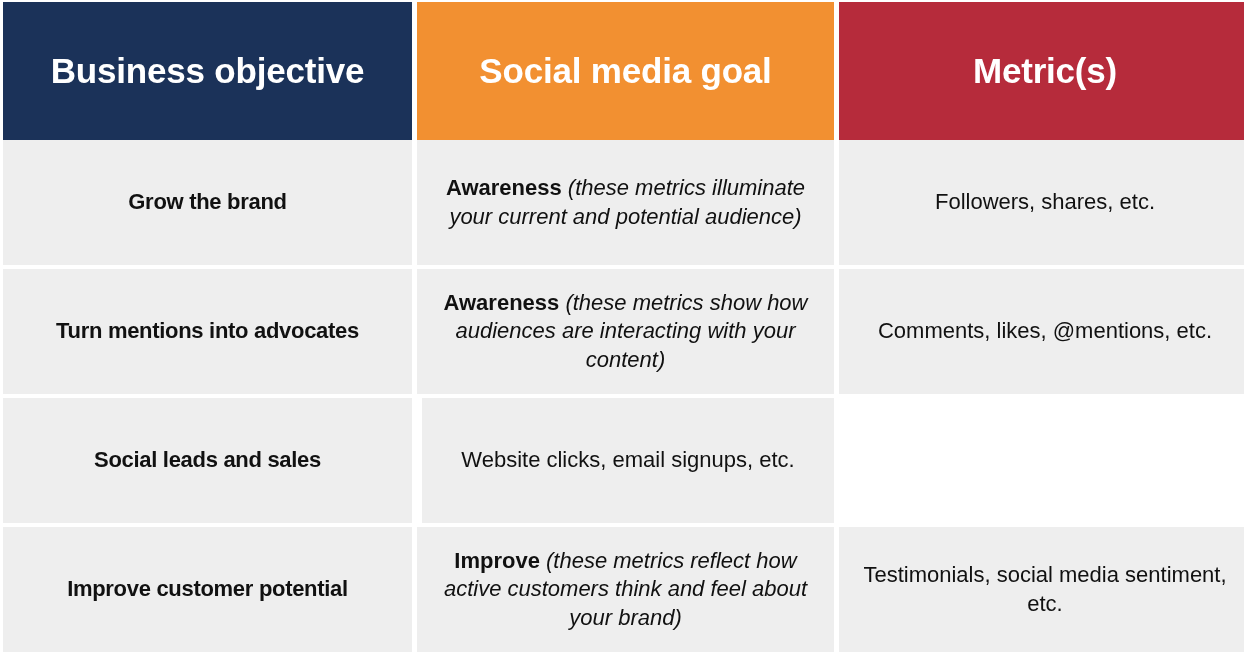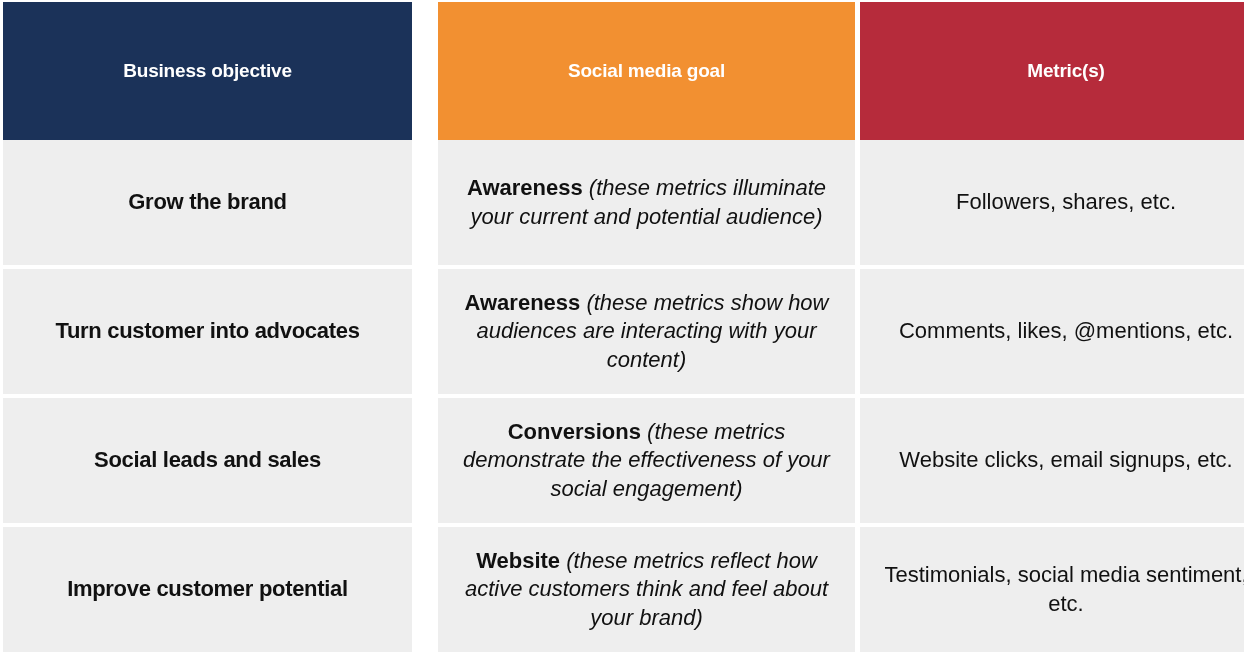--- a/index.html
+++ b/index.html
@@ -28,28 +28,28 @@
     padding-left: 3px;
     padding-top: 2px;
   }
 
   .header-cell {
     display: flex;
     align-items: center;
     justify-content: center;
     color: #ffffff;
     font-weight: bold;
-    font-size: 19px;
+    font-size: 35px;
     letter-spacing: -0.2px;
     text-align: center;
     line-height: 1.15;
   }
 
   .col1 { flex: 0 0 409px; }
-  .col2 { flex: 0 0 417px; margin-left: 21px; }
+  .col2 { flex: 0 0 417px; }
   .col3 { flex: 0 0 412px; }
 
   .gutter-v { flex: 0 0 5px; background: #ffffff; }
 
   
   .body-area {
     flex: 1 1 auto;
     display: flex;
     flex-direction: column;
     padding-left: 3px;
@@ -121,47 +121,44 @@
       <div class="cell cell-goal col2">
         <span><span class="goal-term">Awareness</span><span> </span><span class="goal-desc">(these metrics illuminate your current and potential audience)</span></span>
       </div>
       <div class="gutter-v"></div>
       <div class="cell cell-metric col3">Followers, shares, etc.</div>
     </div>
 
     <div class="gutter-h"></div>
 
     <div class="data-row">
-      <div class="cell cell-objective col1">Turn customer into advocates</div>
+      <div class="cell cell-objective col1">Turn mentions into advocates</div>
       <div class="gutter-v"></div>
       <div class="cell cell-goal col2">
         <span><span class="goal-term">Awareness</span><span> </span><span class="goal-desc">(these metrics show how audiences are interacting with your content)</span></span>
       </div>
       <div class="gutter-v"></div>
       <div class="cell cell-metric col3">Comments, likes, @mentions, etc.</div>
     </div>
 
     <div class="gutter-h"></div>
 
     <div class="data-row">
       <div class="cell cell-objective col1">Social leads and sales</div>
       <div class="gutter-v"></div>
-      <div class="cell cell-goal col2">
-        <span><span class="goal-term">Conversions</span><span> </span><span class="goal-desc">(these metrics demonstrate the effectiveness of your social engagement)</span></span>
-      </div>
       <div class="gutter-v"></div>
       <div class="cell cell-metric col3">Website clicks, email signups, etc.</div>
     </div>
 
     <div class="gutter-h"></div>
 
     <div class="data-row">
       <div class="cell cell-objective col1">Improve customer potential</div>
       <div class="gutter-v"></div>
       <div class="cell cell-goal col2">
-        <span><span class="goal-term">Website</span><span> </span><span class="goal-desc">(these metrics reflect how active customers think and feel about your brand)</span></span>
+        <span><span class="goal-term">Improve</span><span> </span><span class="goal-desc">(these metrics reflect how active customers think and feel about your brand)</span></span>
       </div>
       <div class="gutter-v"></div>
       <div class="cell cell-metric col3">Testimonials, social media sentiment, etc.</div>
     </div>
 
   </div>
 </div>
 
 </body></html>

